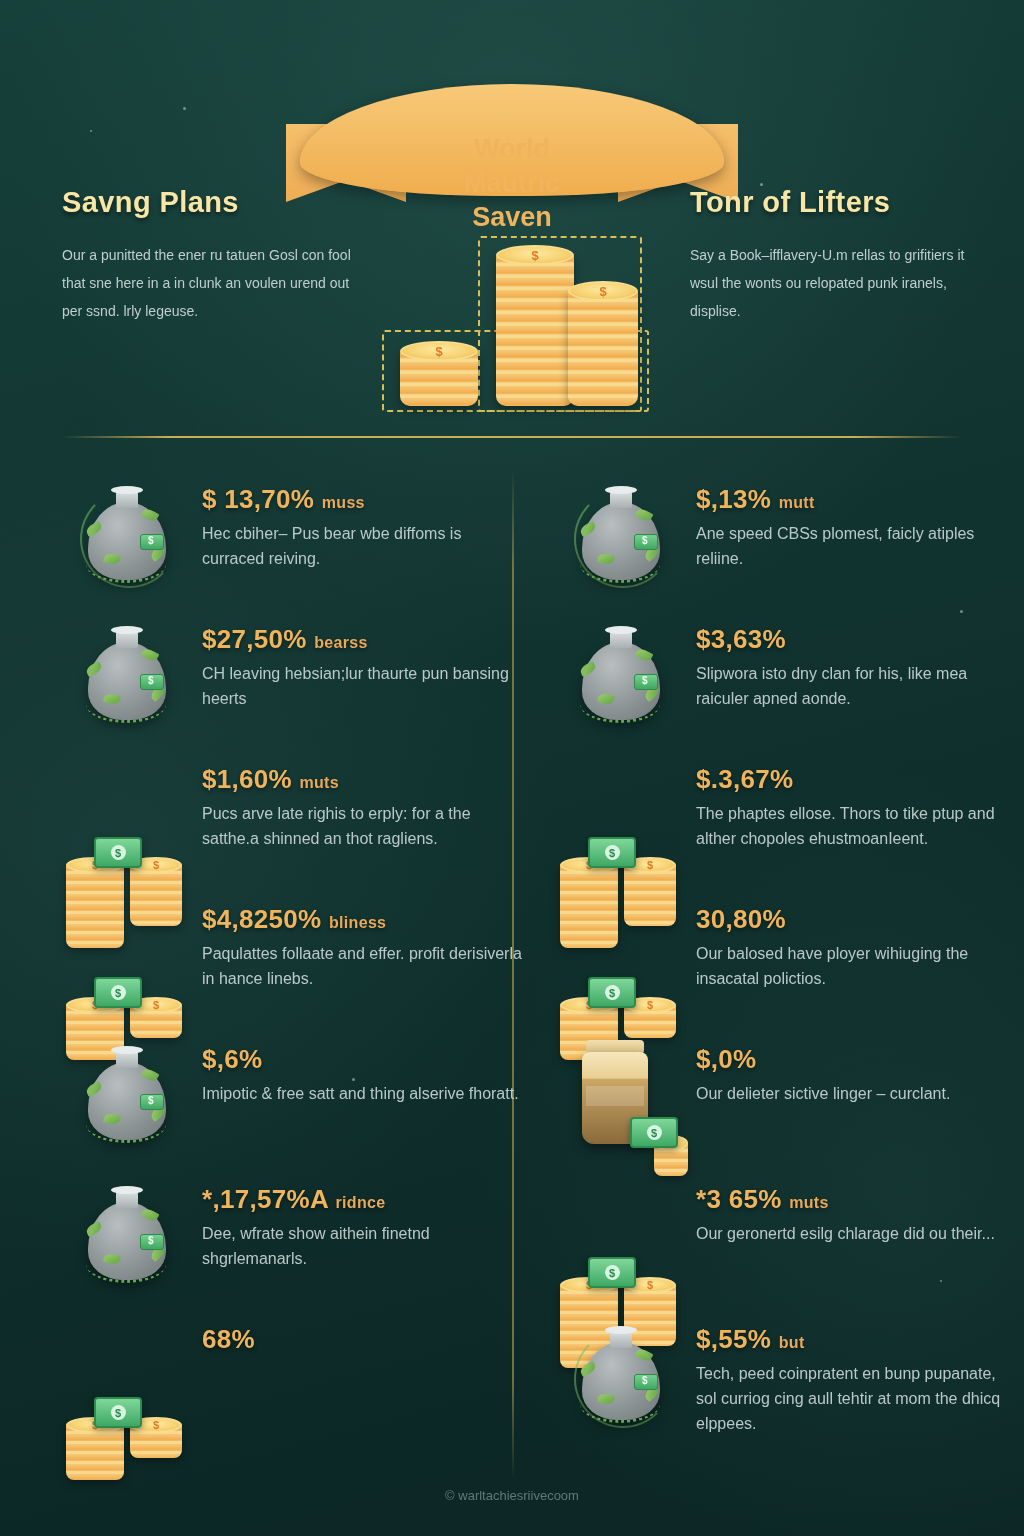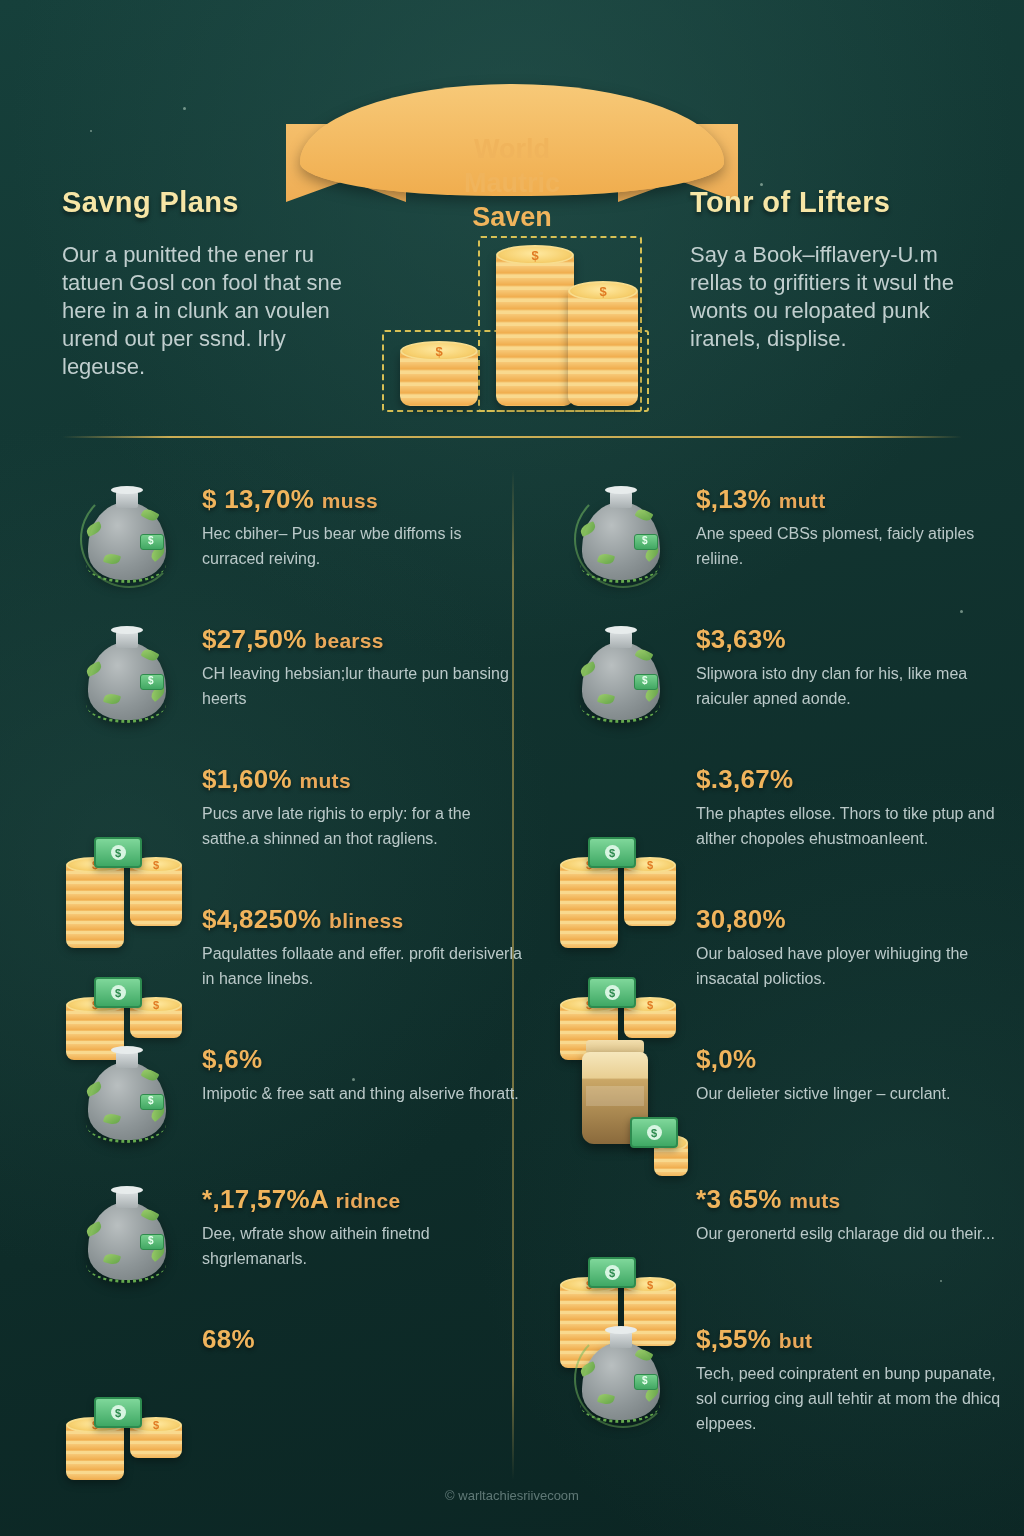--- a/index.html
+++ b/index.html
@@ -56,21 +56,21 @@
 
   
   .hcol{position:absolute;top:186px;width:300px;}
   .hcol.left{left:62px;}
   .hcol.right{left:690px;}
   .hcol h2{
     margin:0 0 22px 0;font-size:29px;font-weight:bold;color:#f7e6a6;
     text-shadow:0 3px 4px rgba(0,0,0,.45);letter-spacing:.4px;
   }
   .hcol p{
-    margin:0;font-size:22px;line-height:28px;color:#cfdbdb;
+    margin:0;font-size:14px;line-height:28px;color:#cfdbdb;
     opacity:.92;
   }
 
   
   .coins-hero{position:absolute;left:378px;top:222px;width:272px;height:192px;}
   .dash{position:absolute;border:2px dashed #d7c055;border-radius:3px;}
   .dash.a{left:4px;top:108px;width:180px;height:78px;border-right:none;}
   .dash.b{left:100px;top:14px;width:160px;height:172px;}
   .dash.c{left:185px;top:108px;width:84px;height:78px;border-left:none;}
   .stack{position:absolute;bottom:8px;}
@@ -100,21 +100,21 @@
   .col{position:absolute;top:470px;width:470px;}
   .col.left{left:52px;}
   .col.right{left:546px;}
   .row{position:relative;display:flex;align-items:flex-start;margin-bottom:12px;}
   .row .art{flex:0 0 150px;height:128px;position:relative;}
   .row .txt{flex:1;padding-top:14px;}
   .stat{
     font-size:26px;font-weight:bold;color:#f0b45c;margin:0 0 6px 0;
     text-shadow:0 2px 4px rgba(0,0,0,.45);letter-spacing:.3px;
   }
-  .stat .suffix{font-size:21px;color:#e9a85a;}
+  .stat .suffix{font-size:16px;color:#e9a85a;}
   .desc{font-size:16px;line-height:25px;color:#c9d6d6;margin:0;opacity:.92;}
 
   
   .bag{position:absolute;left:28px;top:14px;width:94px;height:100px;}
   .bag .sack{
     position:absolute;left:8px;top:18px;width:78px;height:78px;
     background:radial-gradient(ellipse at 38% 30%,#b9bfc0,#8d9597 55%,#6e7678 100%);
     border-radius:52% 52% 46% 46% / 62% 62% 38% 38%;
     box-shadow:0 6px 12px rgba(0,0,0,.4);
   }

